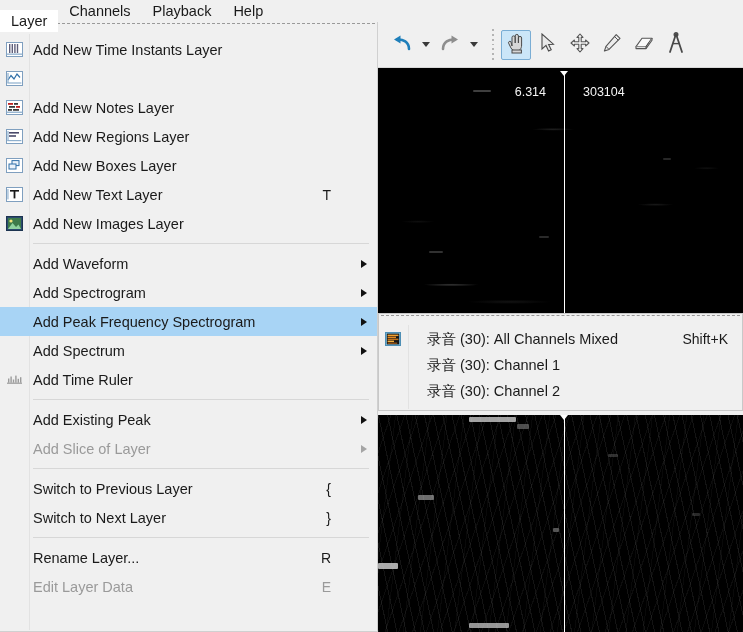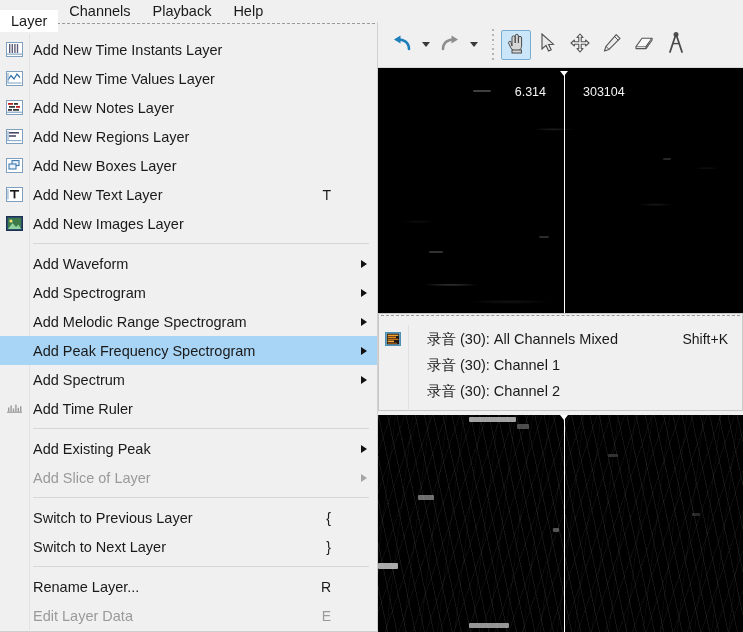--- a/index.html
+++ b/index.html
@@ -307,21 +307,20 @@
 
     <div class="mi">
       <span class="mi-icon">
         <svg width="17" height="15" viewBox="0 0 17 15">
           <rect x="0.5" y="0.5" width="16" height="14" fill="#fff" stroke="#7f9fbf"></rect>
           <polyline points="2,9 5,4.5 8,8 11,3 14,6.5" fill="none" stroke="#2f6fa8" stroke-width="1.2"></polyline>
           <rect x="1.4" y="11.4" width="14" height="1.2" fill="#8fb0ce"></rect>
           <rect x="1.4" y="2" width="1.2" height="10" fill="#8fb0ce"></rect>
         </svg>
       </span>
-      <span class="mi-label">Add New Time Values Layer</span>
     </div>
 
     <div class="mi">
       <span class="mi-icon">
         <svg width="17" height="15" viewBox="0 0 17 15">
           <rect x="0.5" y="0.5" width="16" height="14" fill="#fff" stroke="#7f9fbf"></rect>
           <rect x="2" y="3" width="5" height="1.8" fill="#c02020"></rect>
           <rect x="8" y="3" width="4" height="1.8" fill="#3a3a3a"></rect>
           <rect x="3" y="6" width="6" height="1.8" fill="#3a3a3a"></rect>
           <rect x="10" y="6" width="4" height="1.8" fill="#c02020"></rect>
@@ -387,24 +386,20 @@
     <div class="mi">
       <span class="mi-label">Add Waveform</span>
       <span class="mi-arrow"></span>
     </div>
 
     <div class="mi">
       <span class="mi-label">Add Spectrogram</span>
       <span class="mi-arrow"></span>
     </div>
 
-    <div class="mi">
-      <span class="mi-label">Add Melodic Range Spectrogram</span>
-      <span class="mi-arrow"></span>
-    </div>
 
     <div class="mi sel">
       <span class="mi-label">Add Peak Frequency Spectrogram</span>
       <span class="mi-arrow"></span>
     </div>
 
     <div class="mi">
       <span class="mi-label">Add Spectrum</span>
       <span class="mi-arrow"></span>
     </div>

